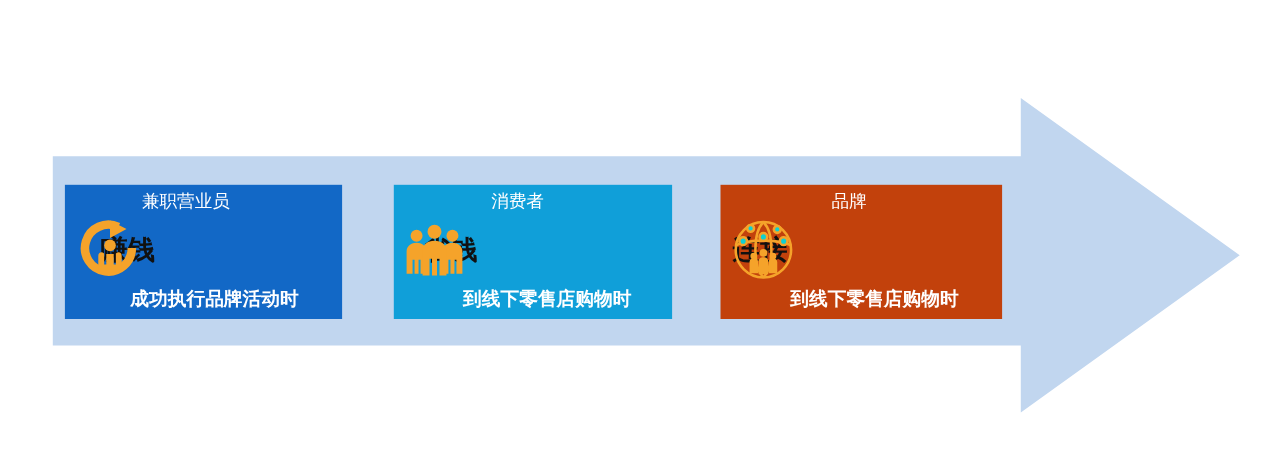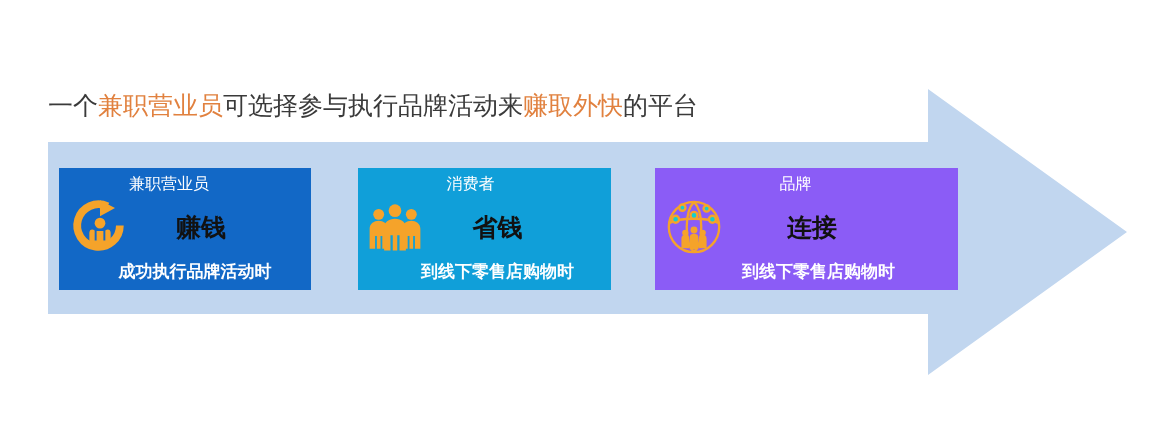--- a/index.html
+++ b/index.html
@@ -49,21 +49,21 @@
   
   .card {
     position: absolute;
     top: 168px;
     height: 122px;
     box-sizing: border-box;
     color: #ffffff;
   }
   #card-0 { left: 59px;  width: 252px; background: #1268c6; }
   #card-1 { left: 358px; width: 253px; background: #109fd9; }
-  #card-2 { left: 655px; width: 303px; background: #8b5cf6; }
+  #card-2 { left: 655px; width: 256px; background: #c2410c; }
 
   .card-title {
     position: absolute;
     left: 0;
     right: 0;
     top: 6px;
     text-align: center;
     font-family: "Liberation Serif", "DejaVu Serif", serif;
     font-size: 16px;
     line-height: 20px;
@@ -72,21 +72,20 @@
   }
   #card-0 .card-title { padding-right: 32px; }
   #card-1 .card-title { padding-right: 28px; }
   #card-2 .card-title { padding-right: 22px; }
 
   .card-headline {
     position: absolute;
     left: 0;
     right: 0;
     top: 44px;
-    text-align: center;
     font-family: "Liberation Serif", "DejaVu Serif", serif;
     font-size: 25px;
     line-height: 32px;
     color: #111111;
     font-weight: bold;
     padding-left: 32px;
   }
   #card-1 .card-headline { padding-left: 26px; font-family: Liberation Serif, serif; }
   #card-2 .card-headline { padding-left: 11px; }
 
@@ -118,23 +117,20 @@
 </style>
 </head>
 <body>
 
 <div id="canvas">
 
   <svg id="arrow-shape" viewBox="0 0 1150 430" aria-hidden="true">
     <polygon points="48,142 928,142 928,89 1127,232 928,375 928,314 48,314" fill="#c1d6ef"></polygon>
   </svg>
 
-  <div id="headline">
-    <span>一个</span><span class="hl">兼职营业员</span><span>可选择参与执行品牌活动来</span><span class="hl">赚取外快</span><span>的平台</span>
-  </div>
 
   <div class="card" id="card-0">
     <div class="card-title">兼职营业员</div>
     <div class="card-headline">赚钱</div>
     <div class="card-footer">成功执行品牌活动时</div>
     <svg class="card-icon" viewBox="0 0 64 64" aria-hidden="true">
 
       <path d="M52.5,30.5 A22,22 0 1 1 39.8,10.6" fill="none" stroke="#f5a32a" stroke-width="8" stroke-linecap="butt"></path>
       <polygon points="32,4.5 47.5,12.5 32,21" fill="#f5a32a"></polygon>
 

